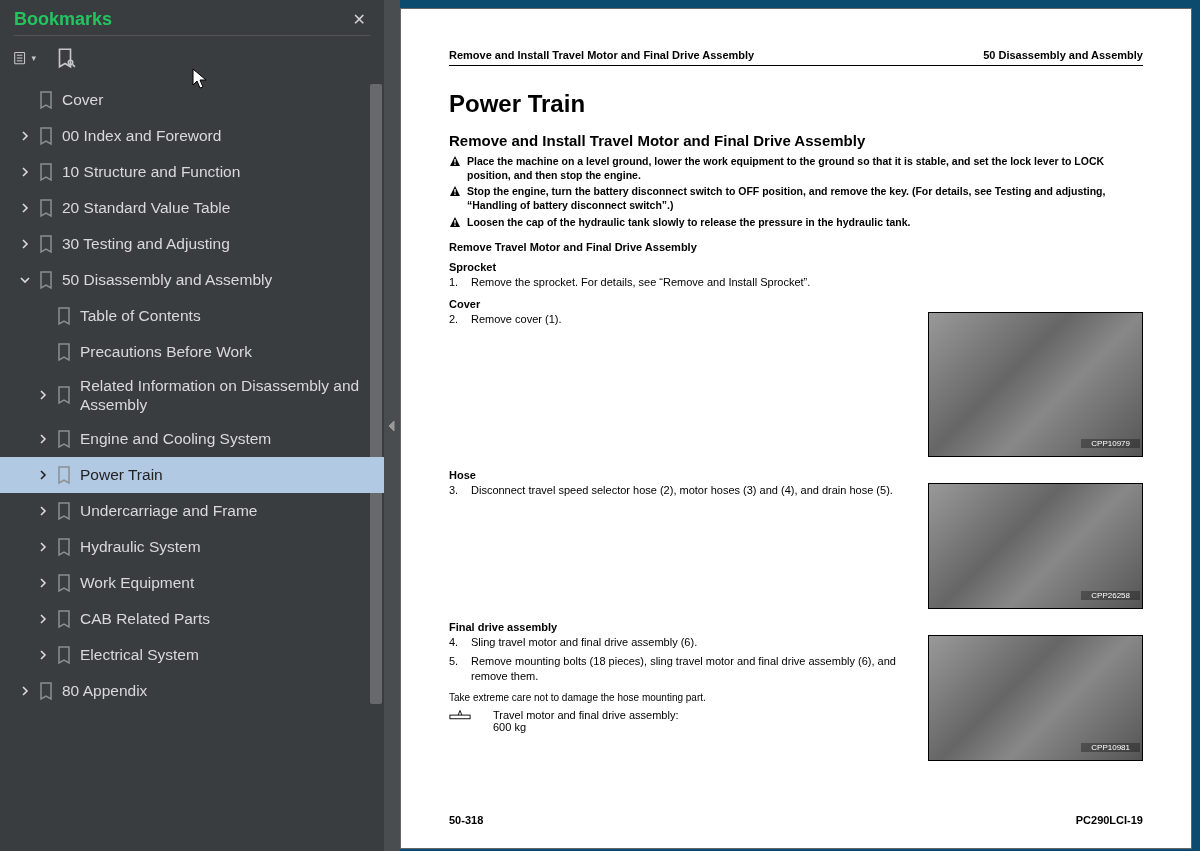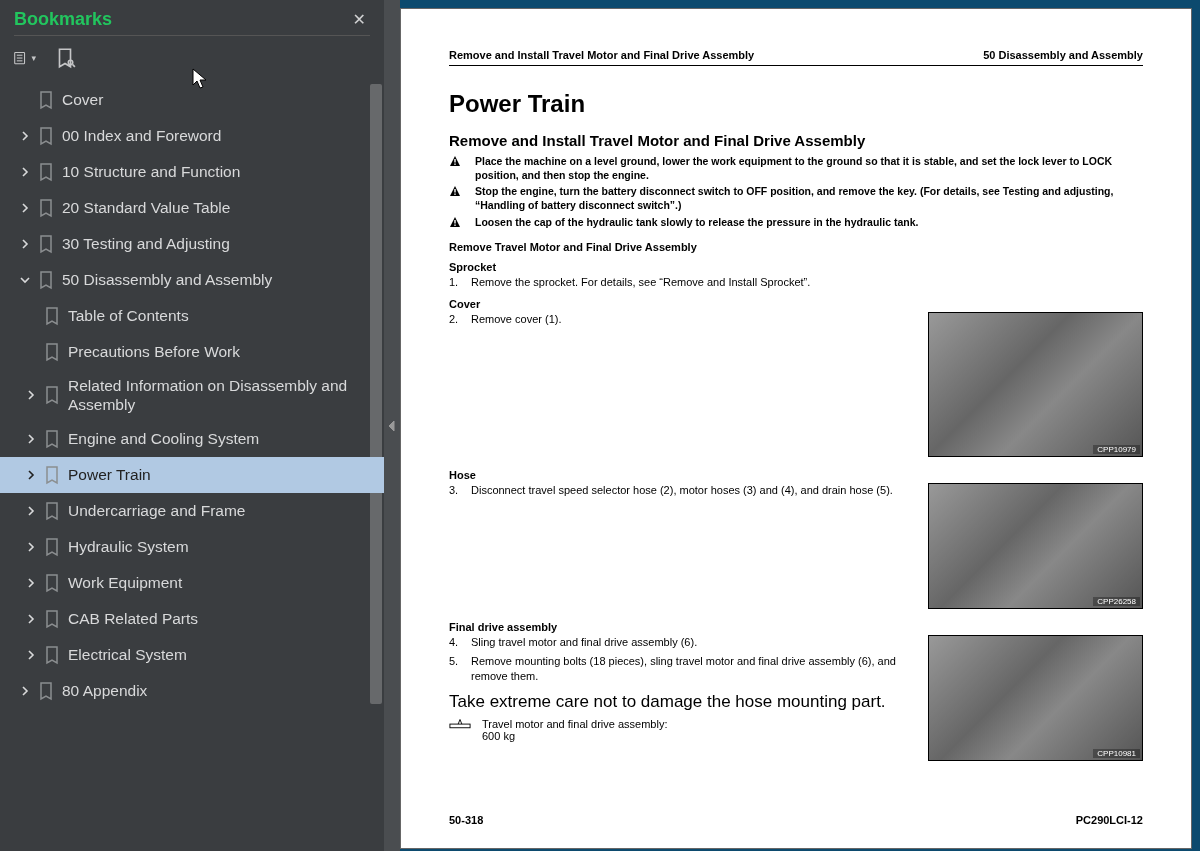--- a/index.html
+++ b/index.html
@@ -11,53 +11,53 @@
 .sb-toolbar{display:flex;align-items:center;gap:18px;padding:6px 14px 10px 14px;border-bottom:none}
 .sb-hr{height:1px;background:#555;margin:0 14px 6px 14px}
 .tb-icon{width:22px;height:20px;display:flex;align-items:center;justify-content:center}
 .tb-icon svg{stroke:#c5c6c7;fill:none;stroke-width:1.5}
 .tb-icon.drop::after{content:"▾";font-size:9px;color:#c5c6c7;margin-left:2px}
 .tree{flex:1;overflow:hidden;padding:4px 0 8px 0;position:relative}
 .tree-scroll{position:absolute;right:2px;top:6px;bottom:6px;width:12px;background:transparent}
 .scroll-thumb{position:absolute;left:0;right:0;top:0;height:620px;background:#67696b;border-radius:2px}
 .item{display:flex;align-items:center;min-height:36px;padding:0 0 0 8px;cursor:pointer;position:relative}
 .item.lvl0{padding-left:18px}
-.item.lvl1{padding-left:24px}
+.item.lvl1{padding-left:36px}
 .item.selected{background:#b1c9e3}
 .item.selected .lbl,.item.selected .chev svg{color:#222;stroke:#222}
 .chev{width:14px;flex-shrink:0;display:flex;align-items:center;justify-content:center}
 .chev svg{stroke:#d8d9da;fill:none;stroke-width:1.6}
 .chev.none{visibility:hidden}
 .bk-icon{width:20px;height:20px;margin:0 6px 0 4px;flex-shrink:0}
 .bk-icon svg{stroke:#8b8e90;fill:none;stroke-width:1.5}
 .lbl{font-size:15.5px;color:#d8d9da;line-height:1.25;padding:6px 0}
 .cursor{position:absolute;left:192px;top:68px;pointer-events:none}
 
 .collapse-handle{width:16px;height:851px;background:#4a4d50;display:flex;align-items:center;justify-content:center;cursor:pointer}
 .collapse-handle svg{stroke:#999;fill:#999}
 
 .viewer{flex:1;height:851px;background:#0c4a6e;display:flex;align-items:flex-start;justify-content:center;padding:8px 8px 8px 0;overflow:hidden}
 .page{width:792px;height:841px;background:#fff;color:#000;padding:40px 48px 20px 48px;font-family:Arial,Helvetica,sans-serif;font-size:11px;position:relative;border:1px solid #666}
 .pg-head{display:flex;justify-content:space-between;font-size:11px;font-weight:bold;border-bottom:1px solid #000;padding-bottom:4px;margin-bottom:24px}
 .pg-h1{font-size:24px;font-weight:bold;margin-bottom:14px}
 .pg-h2{font-size:15px;font-weight:bold;margin-bottom:6px}
 .pg-h3{font-size:11px;font-weight:bold;margin-bottom:4px;margin-top:10px}
-.warn{display:flex;gap:14px;font-size:10.5px;font-weight:bold;margin-bottom:3px;line-height:1.3}
+.warn{display:flex;gap:6px;font-size:10.5px;font-weight:bold;margin-bottom:3px;line-height:1.3}
 .warn-ic{flex-shrink:0}
 .warn-ic svg{width:12px;height:12px}
 .sub{font-size:11px;font-weight:bold;margin-top:8px;margin-bottom:2px}
 .step{display:flex;gap:10px;font-size:11px;margin-bottom:4px;line-height:1.35}
 .step .n{width:12px;flex-shrink:0}
 .step-row{display:flex;align-items:flex-start;justify-content:space-between;gap:12px;margin-bottom:12px}
 .step-row .txt{flex:1}
 .fig{width:215px;height:145px;background:linear-gradient(135deg,#999 0%,#666 40%,#888 60%,#555 100%);border:1px solid #000;position:relative;flex-shrink:0}
 .fig.short{height:126px}
-.fig-lbl{position:absolute;right:2px;bottom:2px;font-size:8px;color:#fff;background:rgba(0,0,0,.3);padding:0 4px}
+.fig-lbl{position:absolute;right:2px;bottom:8px;font-size:8px;color:#fff;background:rgba(0,0,0,.3);padding:0 10px}
 .remark{font-size:11px;font-weight:bold;margin-top:6px}
-.mass{display:flex;align-items:flex-start;gap:11px;margin-top:6px;font-size:11px}
+.mass{display:flex;align-items:flex-start;gap:22px;margin-top:6px;font-size:11px}
 .mass-ic svg{width:22px;height:14px;stroke:#000;fill:none}
 .pg-foot{position:absolute;left:48px;right:48px;bottom:22px;display:flex;justify-content:space-between;font-size:11px;font-weight:bold}
 </style>
 </head>
 <body>
 
 <div class="sidebar">
   <div class="sb-header">
     <div class="sb-title">Bookmarks</div>
     <div class="sb-close">✕</div>
@@ -355,35 +355,35 @@
     <div class="step-row">
       <div class="txt">
         <div class="step">
           <span class="n">4.</span>
           <span>Sling travel motor and final drive assembly (6).</span>
         </div>
         <div class="step">
           <span class="n">5.</span>
           <span>Remove mounting bolts (18 pieces), sling travel motor and final drive assembly (6), and remove them.</span>
         </div>
-        <div style="font-size:17px;margin-top:8px">Take extreme care not to damage the hose mounting part.</div>
+        <div style="font-size:10px;margin-top:8px">Take extreme care not to damage the hose mounting part.</div>
         <div class="mass">
           <span class="mass-ic"><svg viewBox="0 0 24 14">
                 <rect x="1" y="6" width="22" height="4"></rect>
                 <path d="M10 6 L12 1 L14 6"></path>
               </svg></span>
           <span>
             <div>Travel motor and final drive assembly:</div>
             <div>600 kg</div>
           </span>
         </div>
       </div>
       <div class="fig short">
           <div class="fig-lbl">CPP10981</div>
         </div>
     </div>
 
     <div class="pg-foot">
       <span>50-318</span>
-      <span>PC290LCI-12</span>
+      <span>PC290LCI-19</span>
     </div>
   </div>
 </div>
 
 </body></html>

